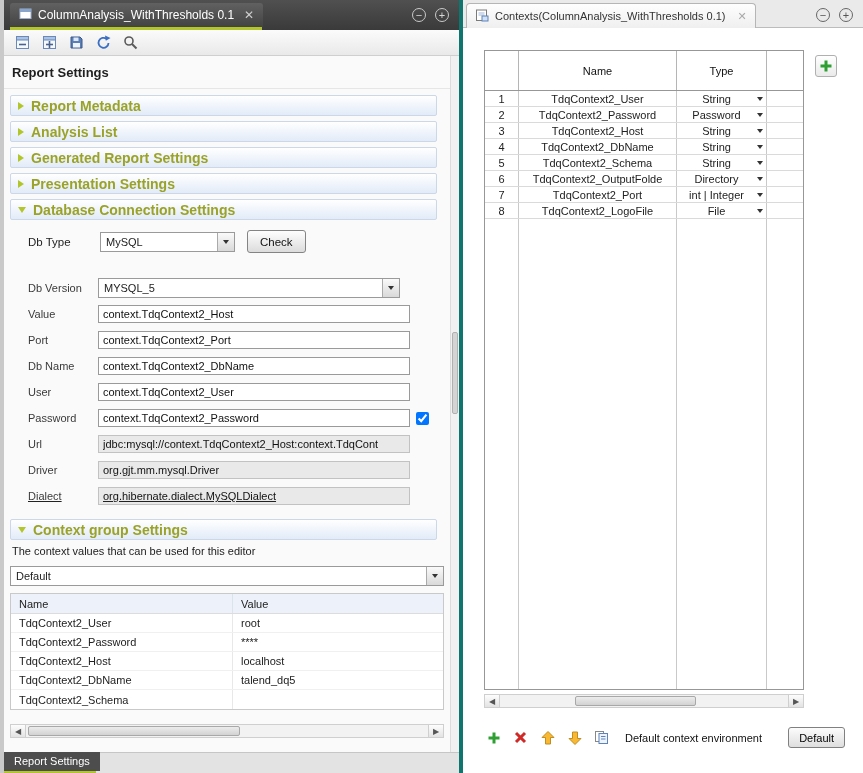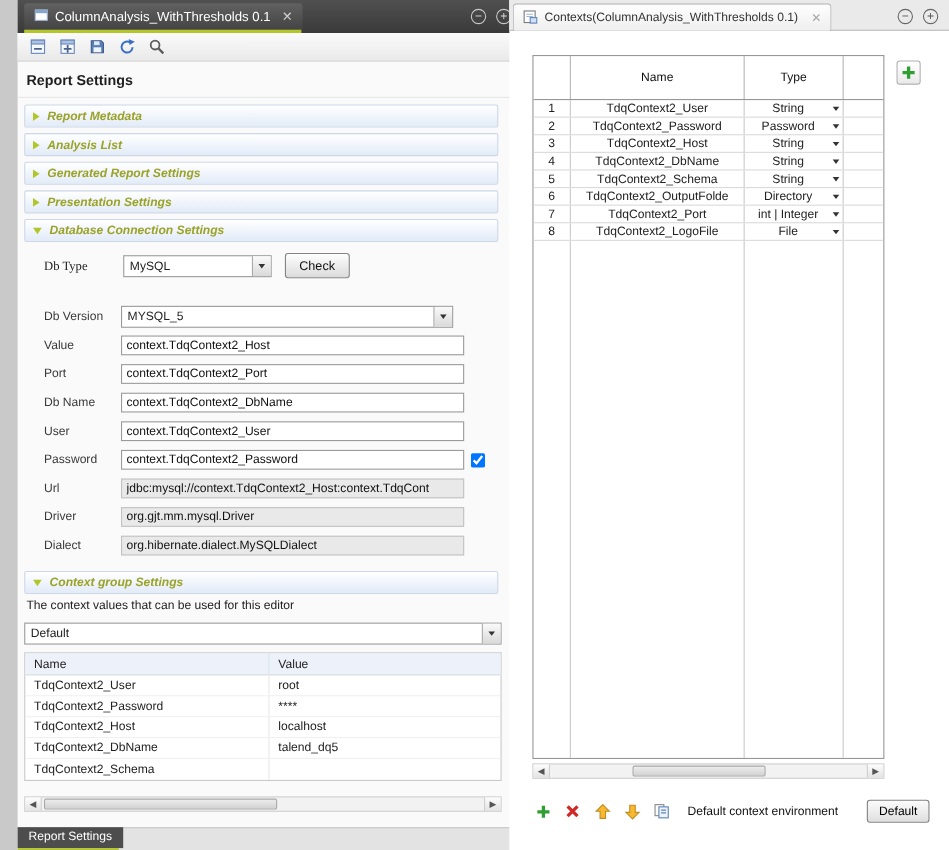--- a/index.html
+++ b/index.html
@@ -1,36 +1,36 @@
 <!DOCTYPE html>
 <html><head>
 <meta charset="utf-8">
 <style>
   *{box-sizing:border-box;margin:0;padding:0;}
   html,body{width:863px;height:773px;}
   body{font-family:"Liberation Sans",sans-serif;background:#c9c9c9;position:relative;overflow:hidden;font-size:11px;color:#222;}
 
   
-  .left-panel{position:absolute;left:16px;top:0;width:460px;height:773px;background:#fafafa;border-right:1px solid #0f766e;}
+  .left-panel{position:absolute;left:4px;top:0;width:460px;height:773px;background:#fafafa;border-right:5px solid #0f766e;}
   .ltabbar{height:30px;background:linear-gradient(#505050,#3a3a3a);position:relative;}
   .ltab{position:absolute;left:6px;top:3px;height:24px;display:flex;align-items:center;gap:6px;padding:0 9px;background:linear-gradient(#616161,#434343);color:#fff;font-size:12px;border-radius:3px 3px 0 0;cursor:default;}
   .ltab-close{color:#cfcfcf;font-size:12px;margin-left:4px;}
   .ltab-underline{position:absolute;left:6px;top:27px;width:252px;height:3px;background:#b2c62c;}
   .win-controls{position:absolute;right:10px;top:8px;display:flex;gap:9px;}
   .win-btn{width:14px;height:14px;border:1px solid #c9c9c9;border-radius:50%;color:#d8d8d8;font-size:11px;line-height:12px;text-align:center;}
   .win-btn.dark{border-color:#666;color:#555;}
   .ltoolbar{height:26px;background:linear-gradient(#fbfbfb,#e9e9e9);border-bottom:1px solid #cfcfcf;display:flex;align-items:center;gap:9px;padding:0 9px;}
   .tool{width:18px;height:18px;display:flex;align-items:center;justify-content:center;border-radius:2px;}
   .lheading{font-size:13px;font-weight:bold;color:#1e1e1e;padding:9px 8px 8px 8px;border-bottom:1px solid #e6e6e6;margin-bottom:6px;}
   .section-bar{margin:0 22px 5px 6px;height:21px;border:1px solid #ccd7e8;border-radius:2px;background:linear-gradient(#ffffff,#e2ebf8);display:flex;align-items:center;gap:7px;padding:0 7px;cursor:default;}
-  .section-title{color:#9aa228;font-weight:bold;font-size:11px;font-style:italic;}
+  .section-title{color:#9aa228;font-weight:bold;font-size:14px;}
   .tri-right{width:0;height:0;border-left:6px solid #b2c62c;border-top:4px solid transparent;border-bottom:4px solid transparent;}
   .tri-down{width:0;height:0;border-top:6px solid #b2c62c;border-left:4px solid transparent;border-right:4px solid transparent;}
   .dbtype-row{display:flex;align-items:center;margin:10px 0 26px 24px;gap:12px;}
-  .dbtype-label{font-size:11.5px;color:#222;width:60px;font-family:Liberation Serif, serif;}
+  .dbtype-label{font-size:11.5px;color:#222;width:60px;}
   .combo{height:20px;border:1px solid #9a9a9a;background:#fff;display:flex;align-items:center;}
   .combo-text{flex:1;padding:0 5px;font-size:11px;white-space:nowrap;overflow:hidden;}
   .combo-btn{width:17px;height:100%;background:linear-gradient(#fafafa,#d9d9d9);border-left:1px solid #aaa;display:flex;align-items:center;justify-content:center;}
   .caret{width:0;height:0;border-top:4px solid #333;border-left:3.5px solid transparent;border-right:3.5px solid transparent;}
   .btn{height:23px;padding:0 12px;border:1px solid #848484;border-radius:3px;background:linear-gradient(#fefefe,#dcdcdc);font-size:11.5px;font-family:inherit;color:#111;}
   .field-row{display:flex;align-items:center;margin:0 0 8px 24px;height:18px;}
   .field-label{width:70px;font-size:11px;color:#3a3a3a;}
   .text-input{width:312px;height:18px;border:1px solid #9a9a9a;background:#fff;font-size:11px;padding:0 4px;font-family:inherit;color:#111;}
   .text-input.readonly{background:#e9e9e9;border-color:#c2c2c2;}
   .db-version-combo{width:302px;}
@@ -206,21 +206,21 @@
     <input type="checkbox" checked="" class="pwd-check" style="">
   </div>
   <div class="field-row">
     <span class="field-label">Url</span>
     <input type="text" readonly="" class="text-input readonly" value="jdbc:mysql://context.TdqContext2_Host:context.TdqCont" style="">
   </div>
   <div class="field-row">
     <span class="field-label">Driver</span>
     <input type="text" readonly="" class="text-input readonly" value="org.gjt.mm.mysql.Driver" style="">
   </div>
-  <div class="field-row" style="margin-bottom:14px;">
+  <div class="field-row" style="margin-bottom:14px;text-decoration:underline;">
     <span class="field-label">Dialect</span>
     <input type="text" readonly="" class="text-input readonly" value="org.hibernate.dialect.MySQLDialect" style="">
   </div>
 
   <div class="section-bar">
     <span class="tri-down"></span>
     <span class="section-title">Context group Settings</span>
   </div>
   <div class="ctx-desc">The context values that can be used for this editor</div>
 

